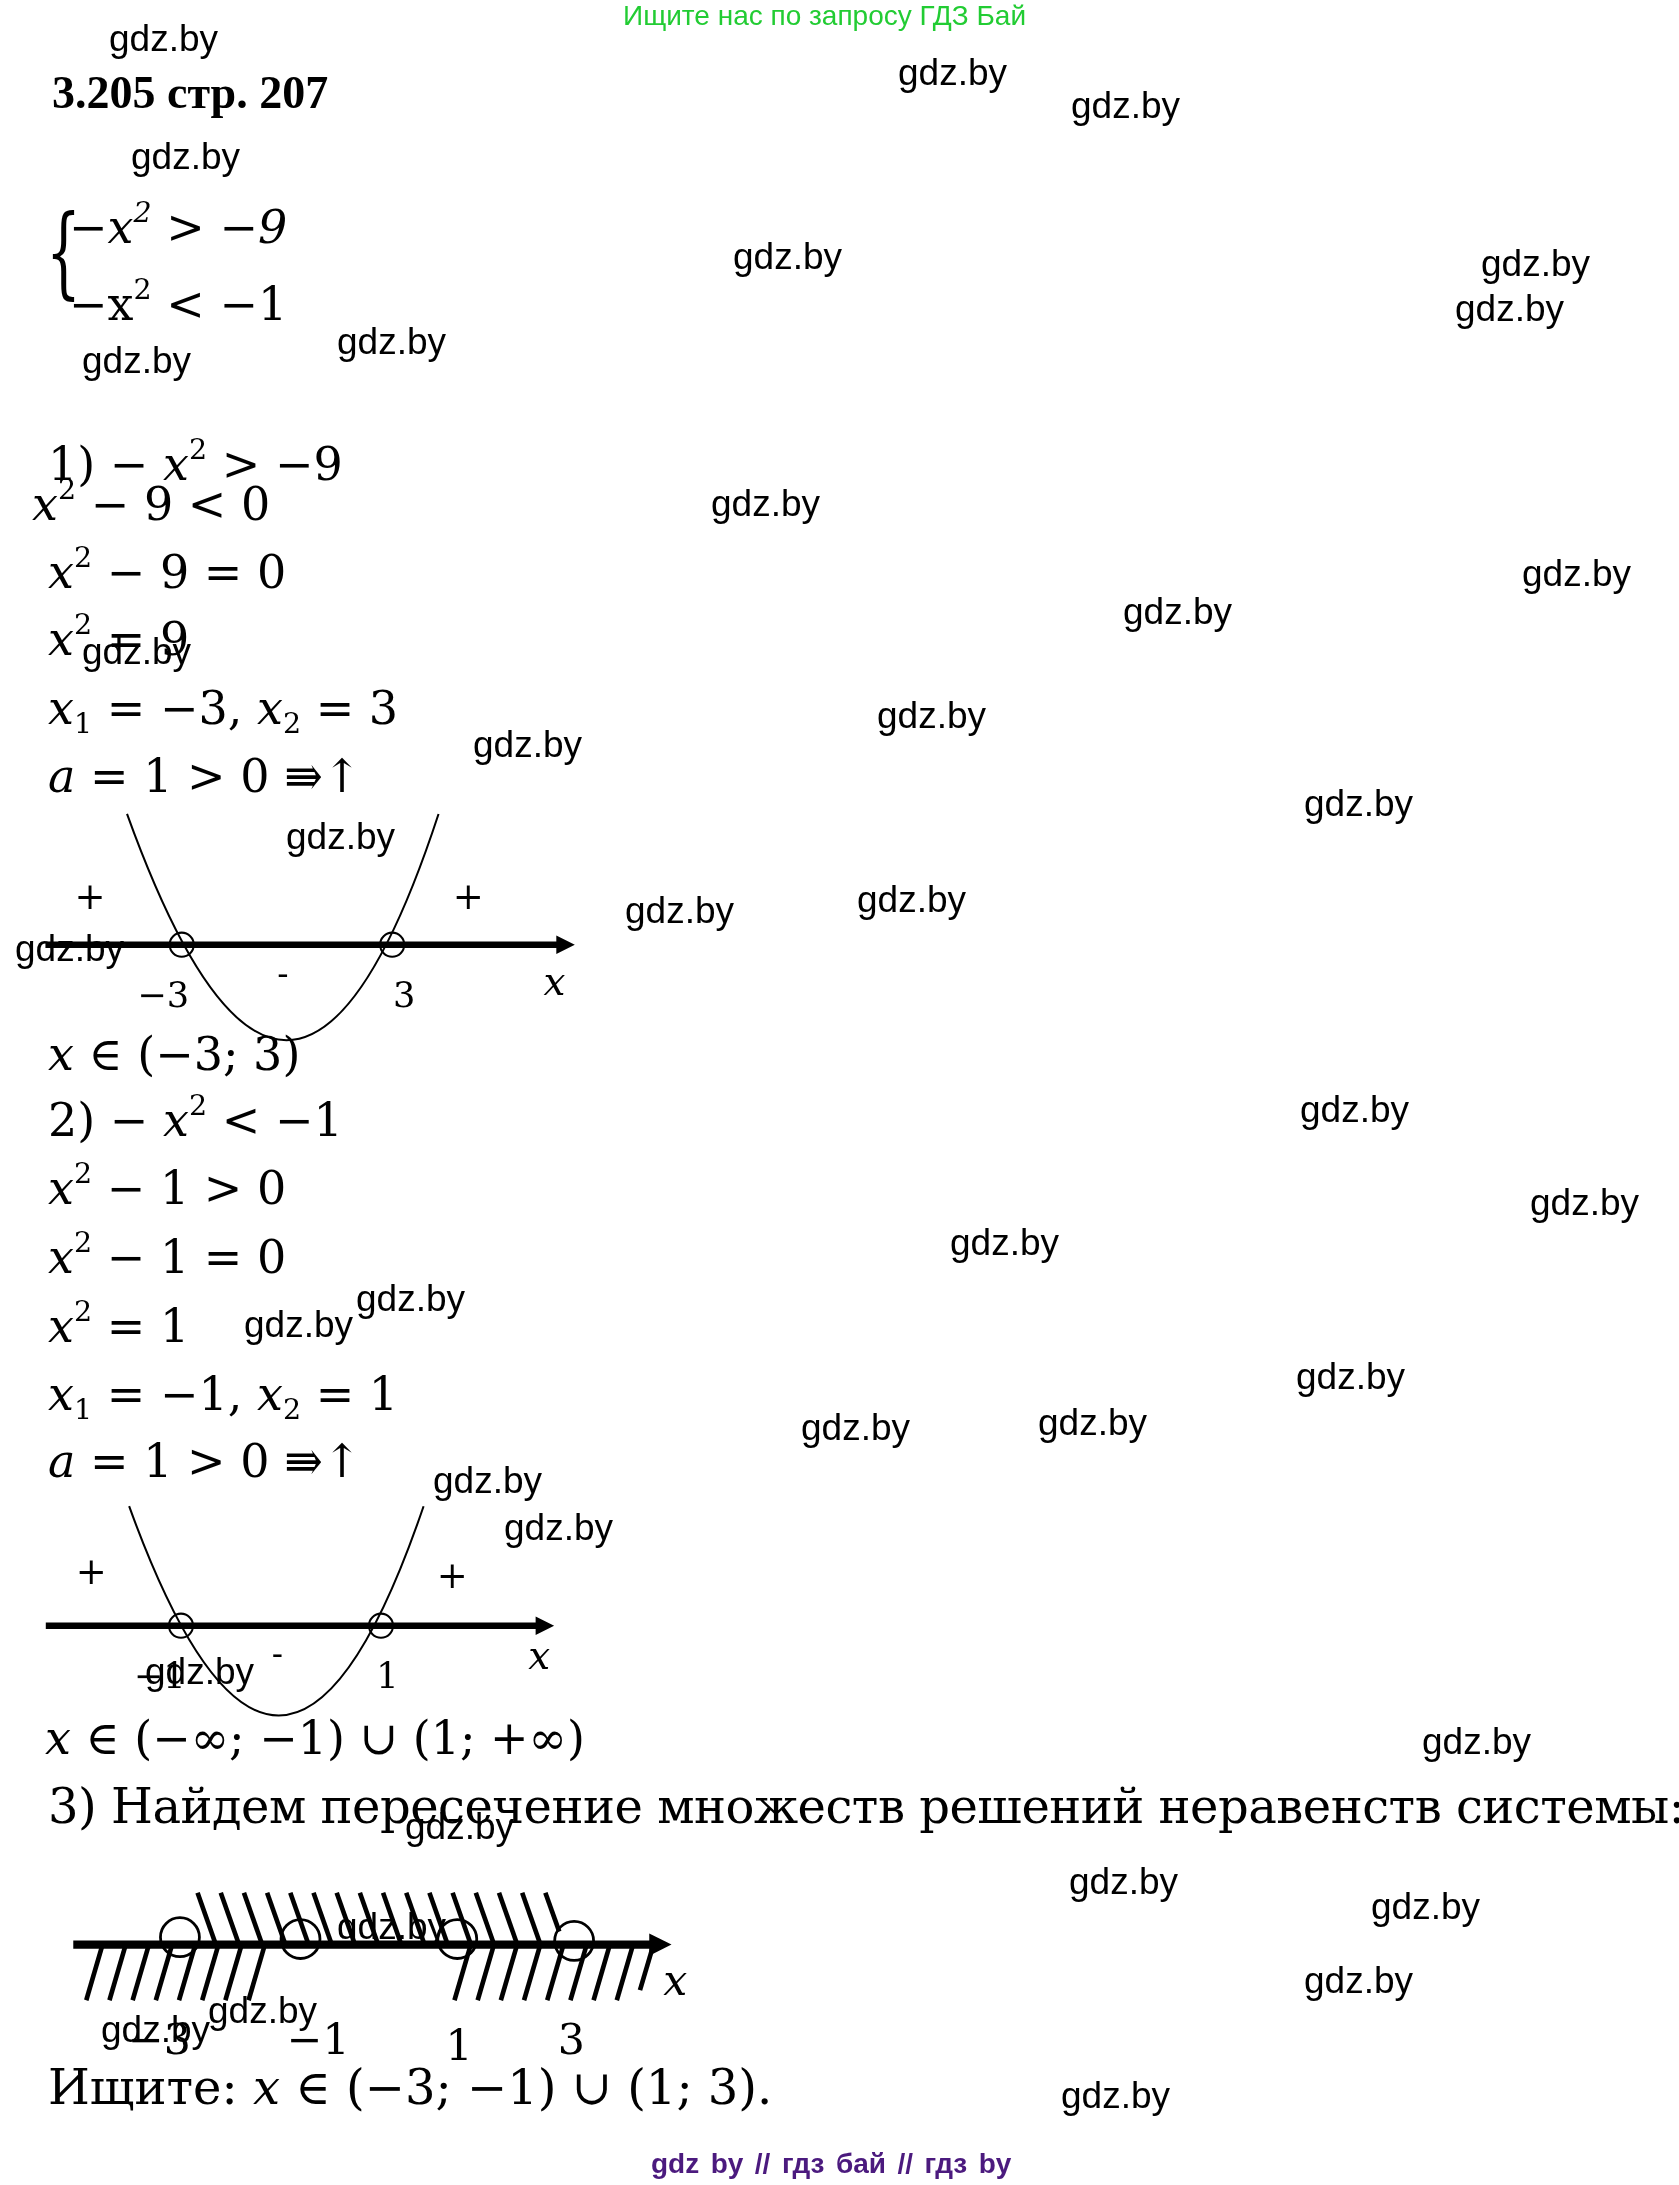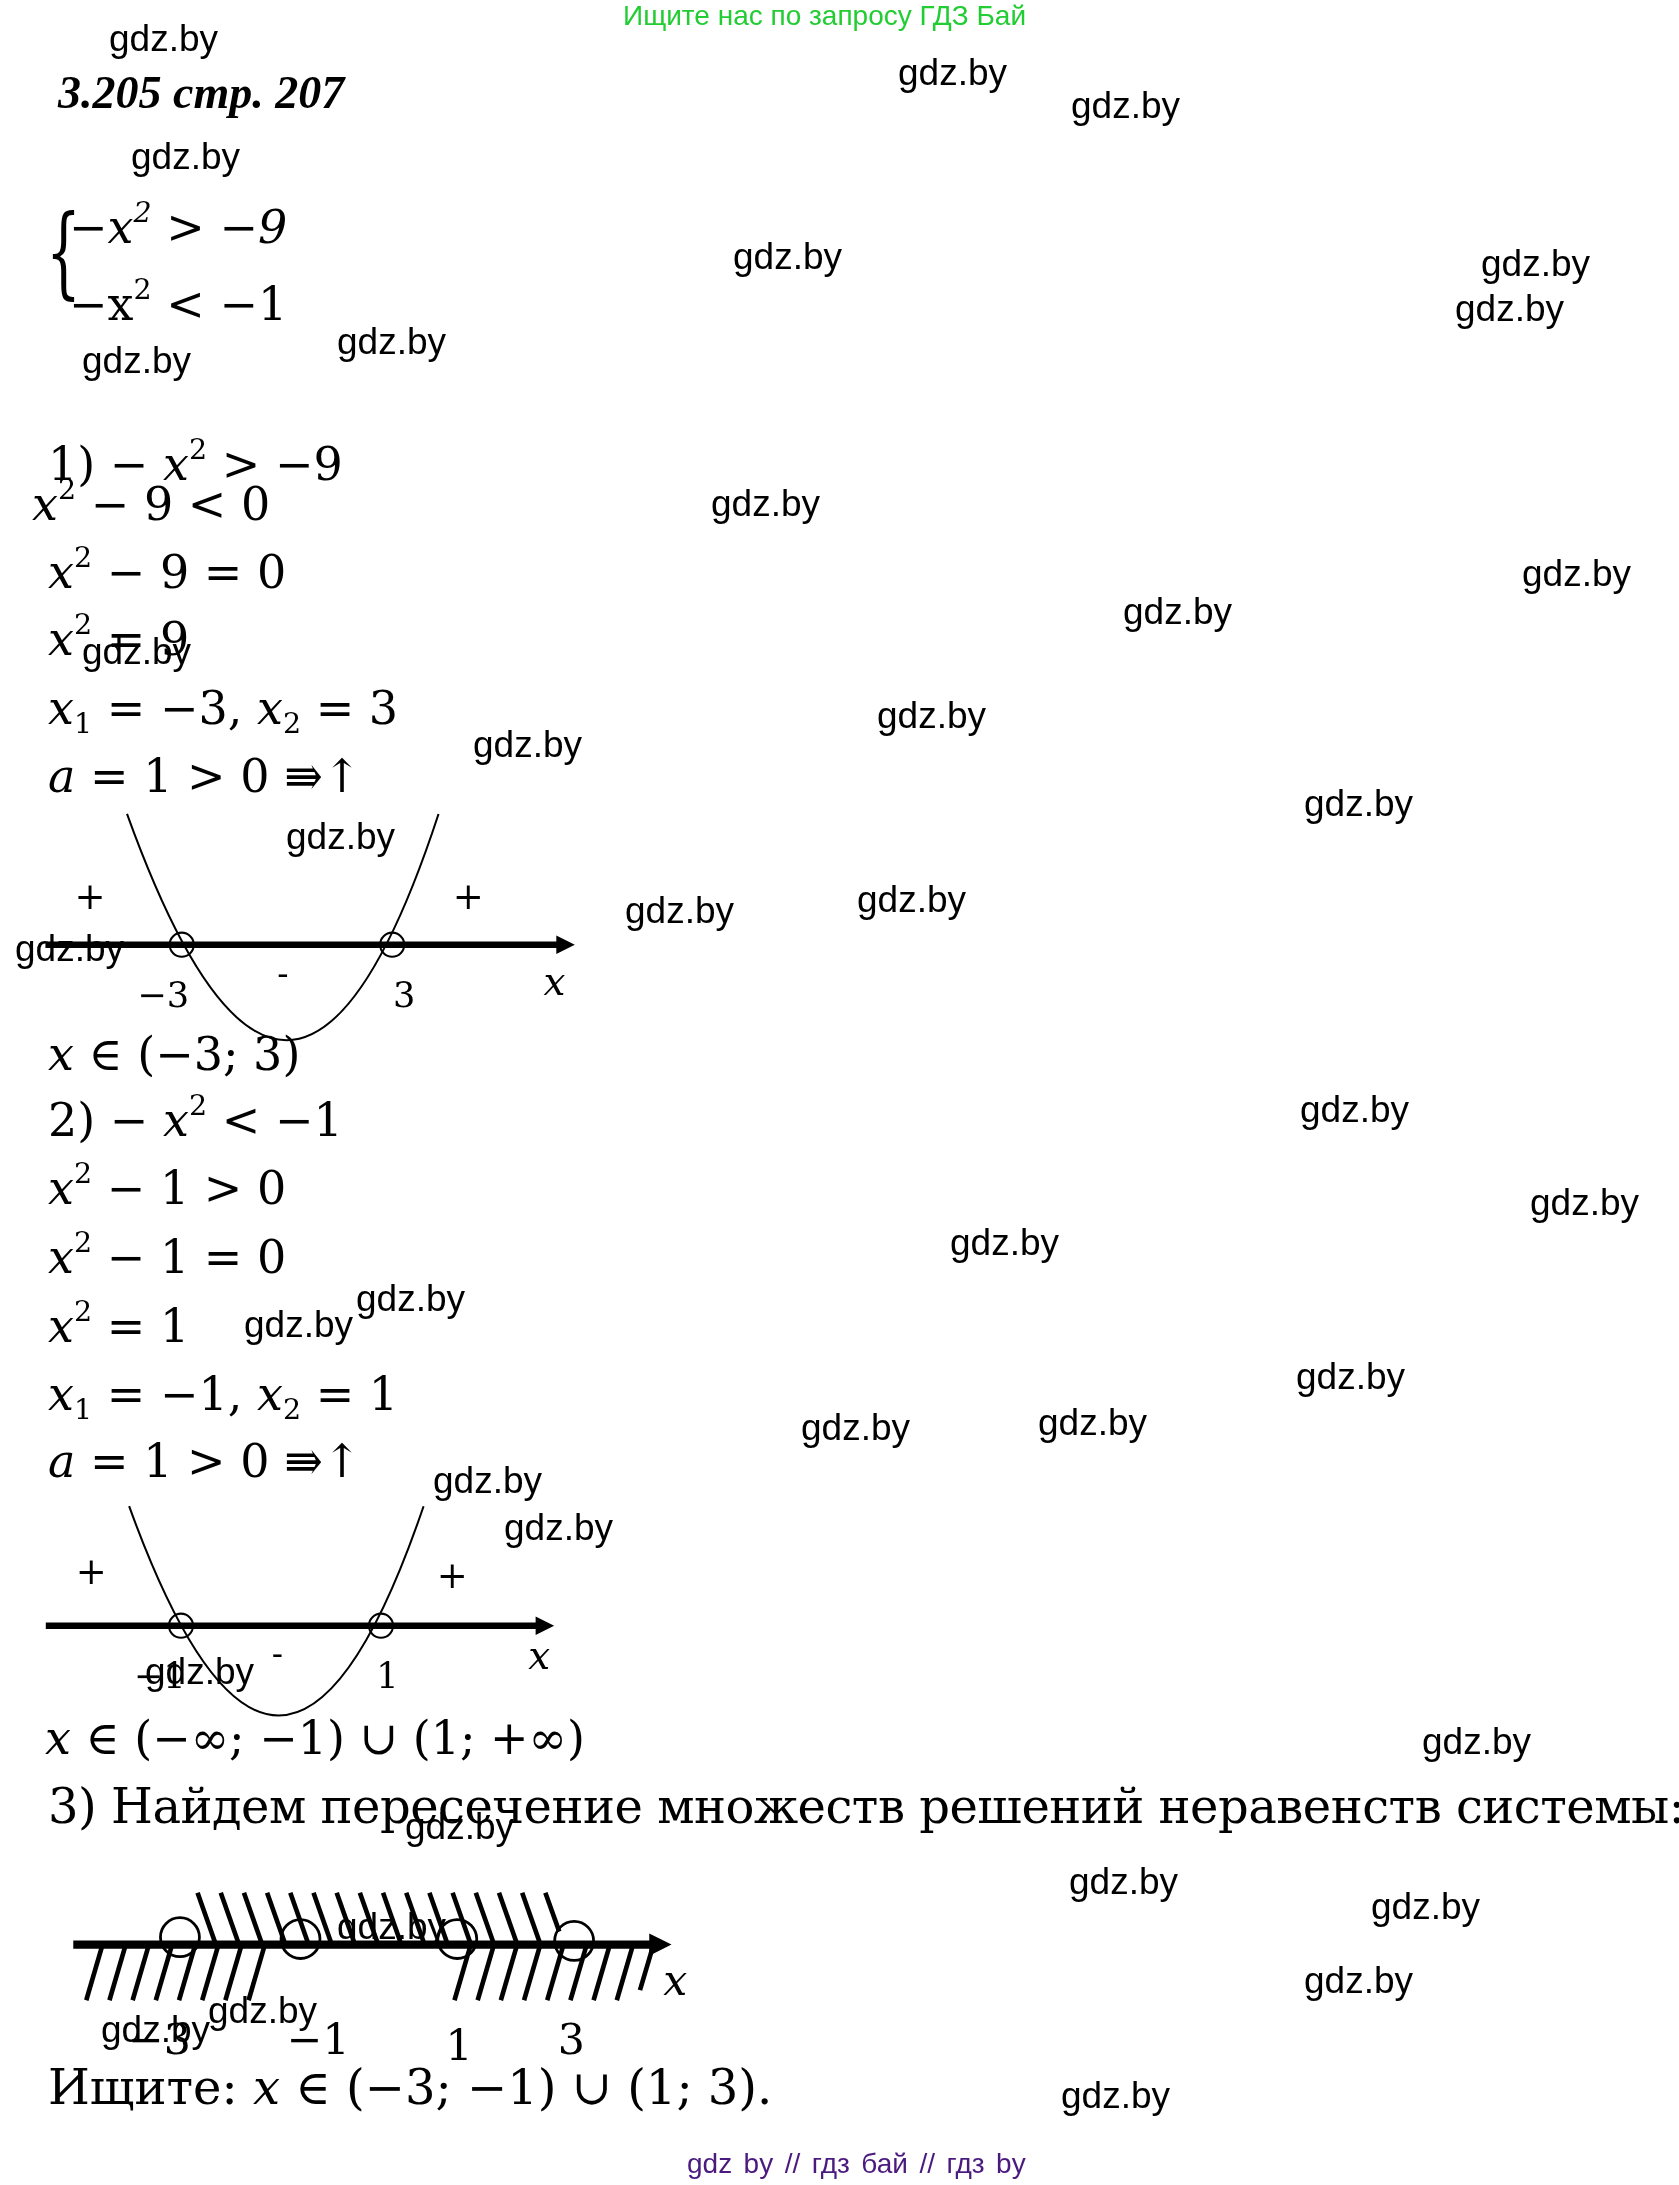--- a/index.html
+++ b/index.html
@@ -15,21 +15,21 @@
   .text-line { font-family: "DejaVu Serif", serif; font-size: 48px; line-height: 56px; color: #000; }
   .wm { font-family: "Liberation Sans", sans-serif; font-size: 37px; line-height: 30px; color: #000; }
   .brace { font-family: "DejaVu Serif", serif; font-size: 100px; line-height: 100px; color: #000; transform: scaleX(0.55); transform-origin: left top; }
   svg text { font-family: "DejaVu Serif", serif; }
 </style>
 </head>
 <body>
 
 <div class="abs top-banner" style="left:623px; top:0px; color:#22cc33;">Ищите нас по запросу ГДЗ Бай</div>
 
-<div class="abs heading" style="left:58px; top:67px;font-style:italic;">3.205 стр. 207</div>
+<div class="abs heading" style="left:52px; top:67px;">3.205 стр. 207</div>
 
 <div class="abs brace" style="left:46px; top:202px;">{</div>
 <div class="abs math" style="left:69px; top:199px;font-style:italic;">
   <span>−x</span><sup>2</sup><span> &gt; −9</span>
 </div>
 <div class="abs math" style="left:69px; top:276px;">
   <span>−x</span><sup>2</sup><span> &lt; −1</span>
 </div>
 
 <div class="abs math" style="left:48px; top:420px;margin-top:16px;">
@@ -204,14 +204,14 @@
     <div class="abs wm" style="left: 405px; top: 1812px;">gdz.by</div>
     <div class="abs wm" style="left: 1069px; top: 1867px;">gdz.by</div>
     <div class="abs wm" style="left: 1371px; top: 1892px;">gdz.by</div>
     <div class="abs wm" style="left: 337px; top: 1912px;">gdz.by</div>
     <div class="abs wm" style="left: 1304px; top: 1966px;">gdz.by</div>
     <div class="abs wm" style="left: 101px; top: 2015px;">gdz.by</div>
     <div class="abs wm" style="left: 208px; top: 1996px;">gdz.by</div>
     <div class="abs wm" style="left: 1061px; top: 2081px;">gdz.by</div>
   </div>
 
-<div class="abs footer-links" style="left:687px; top:2148px; color:#4b1a7e;">gdz by  //  гдз бай  //  гдз by</div>
+<div class="abs footer-links" style="left:651px; top:2148px; color:#4b1a7e;font-weight:bold;">gdz by  //  гдз бай  //  гдз by</div>
 
 
 </body></html>

